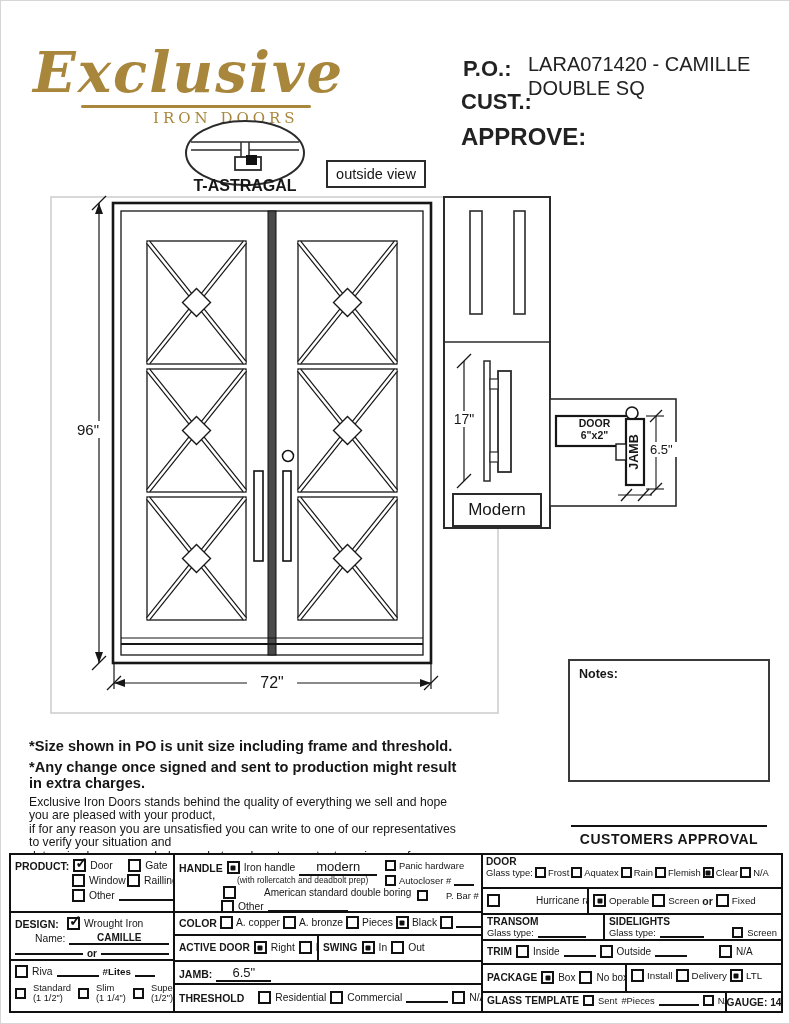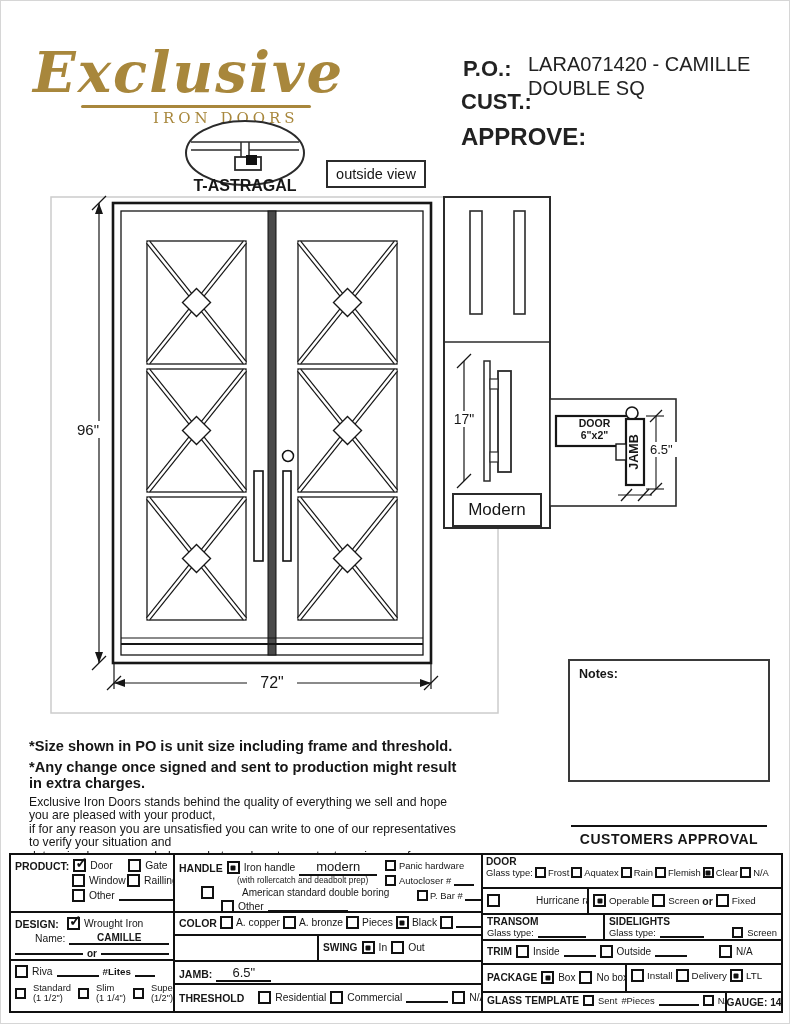--- a/index.html
+++ b/index.html
@@ -267,40 +267,40 @@
   <div class="cell" style="left:172px;top:852px;width:310px;height:60px;">
     <div class="frow">
       <span class="b" style="font-size:10.5px;">HANDLE</span>
       <span class="cb cb-dot"></span>
       <span>Iron handle</span>
       <span class="fillline" style="width:78px;font-size:13px;">
         <span>modern</span>
       </span>
     </div>
     <div style="margin-left:58px;font-size:8.4px;margin-top:-1px;">(with rollercatch and deadbolt prep)</div>
-    <div class="frow" style="margin-left:22px;margin-top:1px;gap:28px;">
+    <div class="frow" style="margin-left:44px;margin-top:1px;gap:28px;">
       <span class="cb cb-empty"></span>
       <span style="font-size:10px;">American standard double boring</span>
     </div>
     <div class="frow" style="margin-left:42px;margin-top:1px;">
       <span class="cb cb-empty"></span>
       <span>Other</span>
       <span class="blank" style="width:80px;"></span>
     </div>
     <div class="abs" style="left:210px;top:3px;width:95px;">
       <div class="frow" style="gap:3px;">
         <span class="cb cbs cb-empty"></span>
         <span class="sm">Panic hardware</span>
       </div>
       <div class="frow" style="gap:3px;margin-top:4px;">
         <span class="cb cbs cb-empty"></span>
         <span class="sm">Autocloser #</span>
         <span class="blank" style="width:20px;"></span>
       </div>
-      <div class="frow" style="gap:2px;margin-top:4px;padding-left:32px;">
+      <div class="frow" style="gap:18px;margin-top:4px;padding-left:32px;">
         <span class="cb cbs cb-empty"></span>
         <span class="sm">P. Bar #</span>
         <span class="blank" style="width:18px;"></span>
       </div>
     </div>
   </div>
 
   <div class="cell" style="left:172px;top:910px;width:310px;height:25px;">
     <div class="frow" style="margin-top:1px;gap:3px;">
       <span class="b" style="font-size:10.5px;">COLOR</span>
@@ -310,20 +310,29 @@
       <span>A. bronze</span>
       <span class="cb cb-empty"></span>
       <span>Pieces</span>
       <span class="cb cb-dot"></span>
       <span>Black</span>
       <span class="cb cb-empty"></span>
       <span class="blank" style="width:38px;"></span>
     </div>
   </div>
 
+  <div class="cell" style="left:172px;top:933px;width:146px;height:28px;">
+    <div class="frow" style="margin-top:3px;">
+      <span class="b" style="font-size:10.2px;">ACTIVE DOOR</span>
+      <span class="cb cb-dot"></span>
+      <span>Right</span>
+      <span class="cb cb-empty"></span>
+      <span>Left</span>
+    </div>
+  </div>
   <div class="cell" style="left:316px;top:933px;width:166px;height:28px;">
     <div class="frow" style="margin-top:3px;">
       <span class="b" style="font-size:10.2px;">SWING</span>
       <span class="cb cb-dot"></span>
       <span>In</span>
       <span class="cb cb-empty"></span>
       <span>Out</span>
     </div>
   </div>
 

